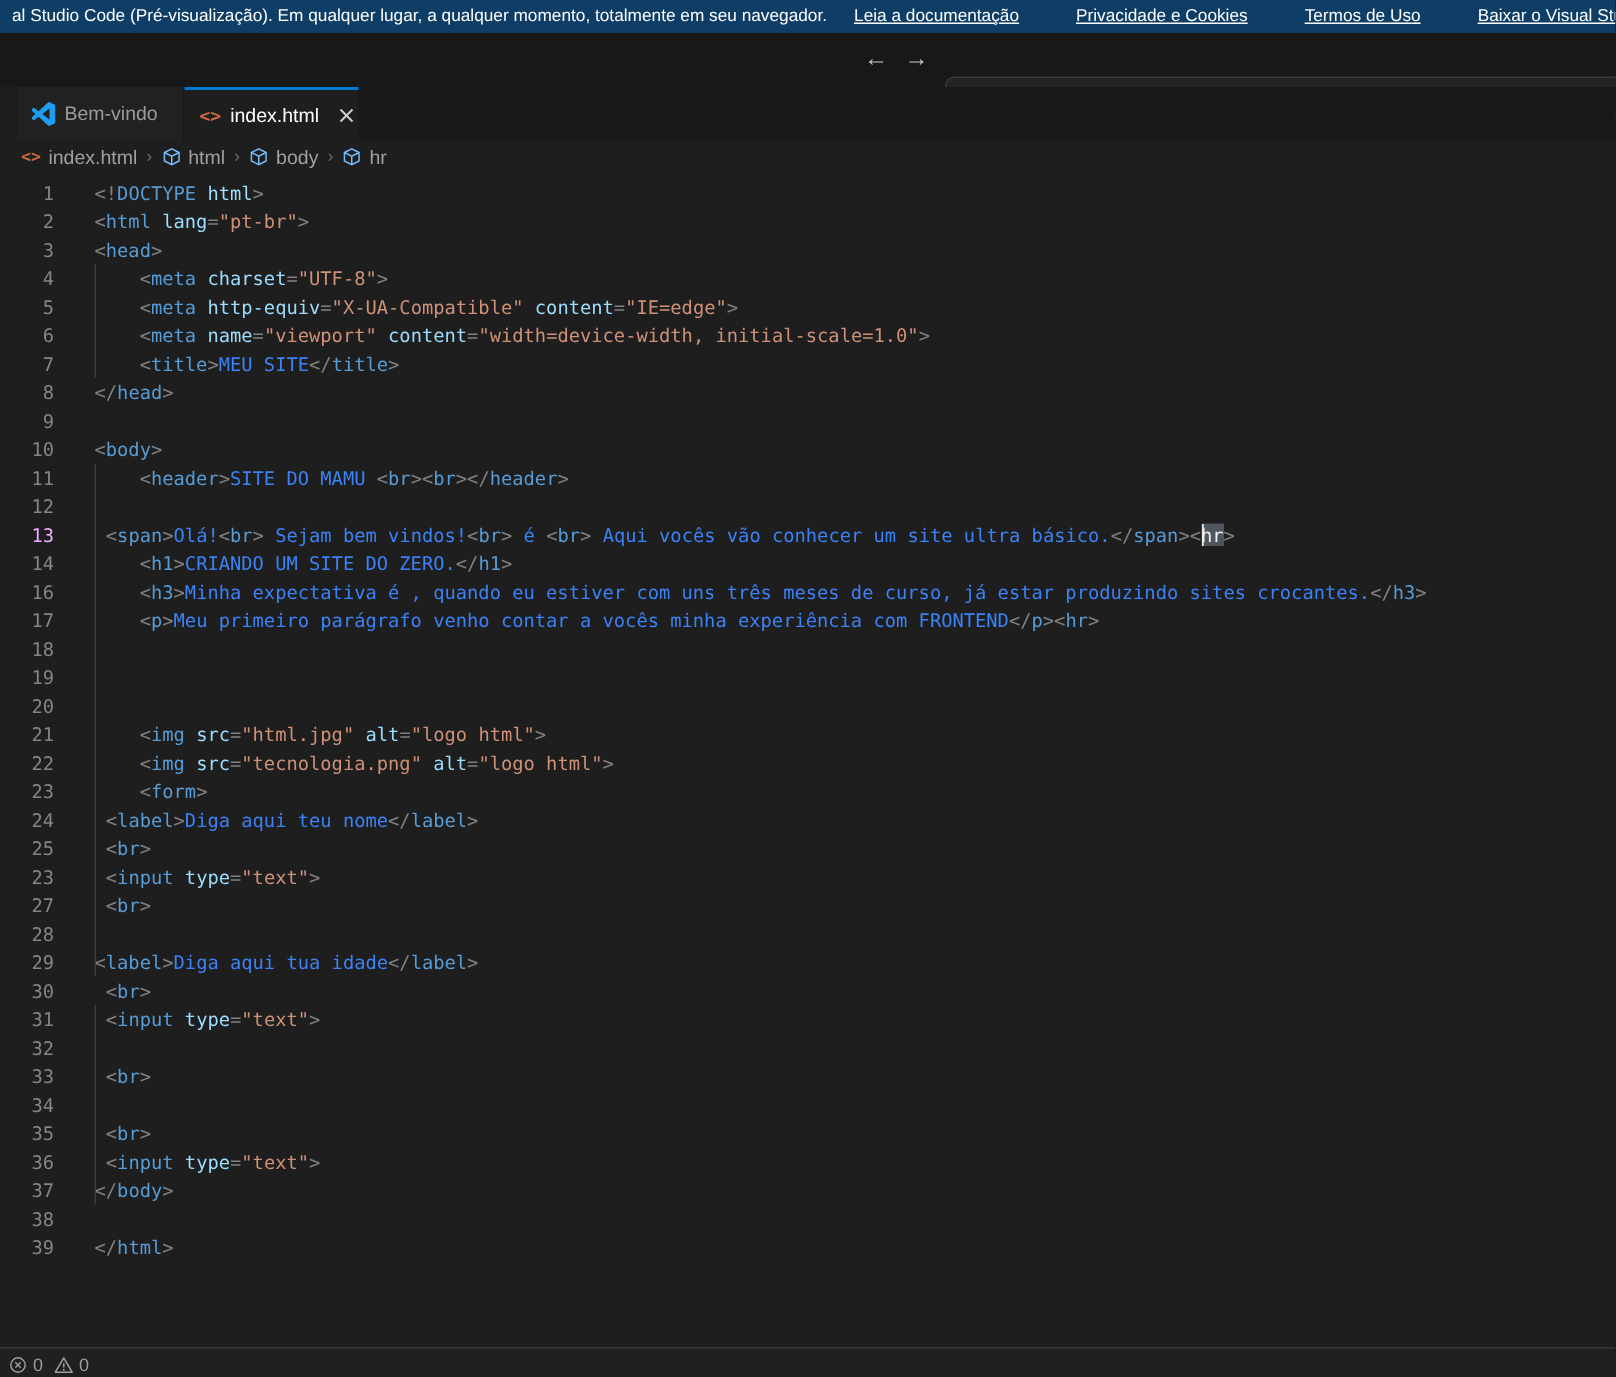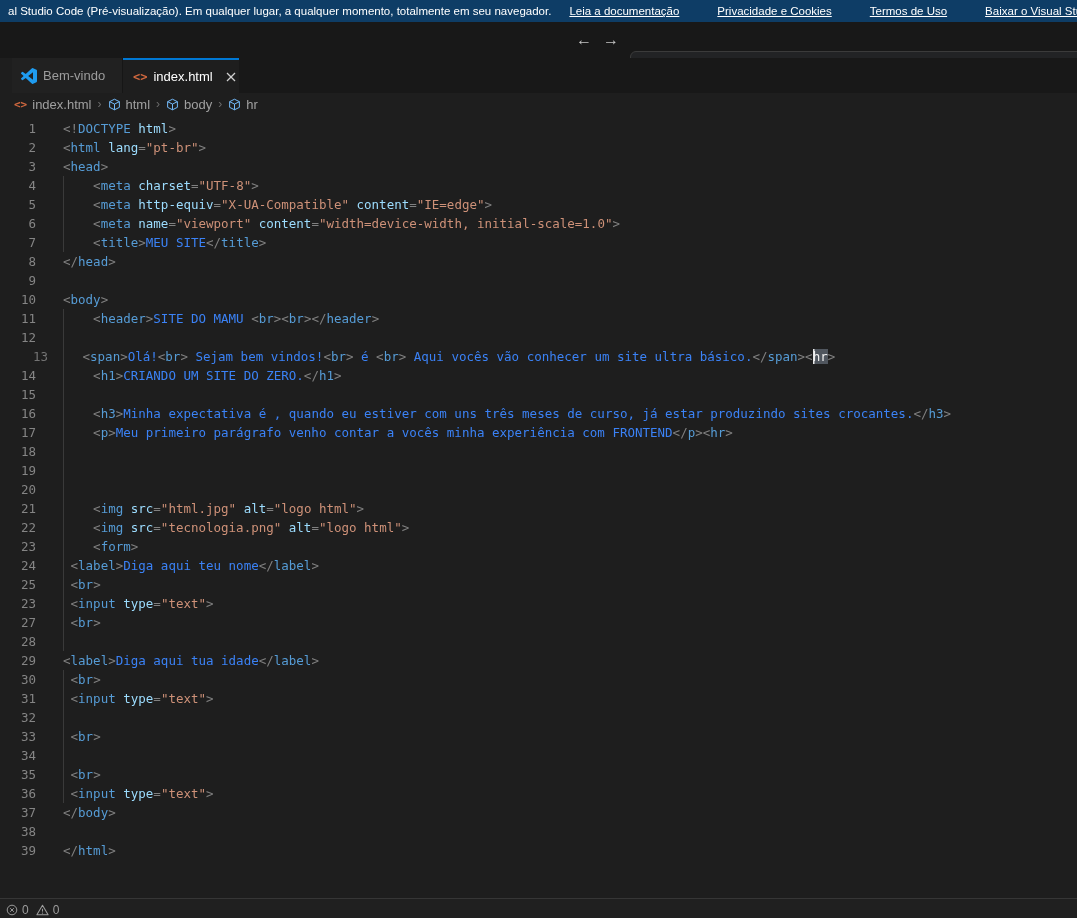--- a/index.html
+++ b/index.html
@@ -33,21 +33,21 @@
                display:flex;align-items:center;padding-left:14px;box-sizing:border-box;
                color:#a0a0a0;font-size:13px;}
   .crumb{display:flex;align-items:center;gap:5px;cursor:pointer;}
   .crumb-sep{color:#6a6a6a;margin:0 6px;font-size:12px;}
   
   .editor{position:absolute;left:0;top:115px;width:1077px;height:783px;background:#1e1e1e;
           font-family:"DejaVu Sans Mono",monospace;font-size:12.5px;overflow:hidden;}
   .code-area{position:relative;padding-top:4px;}
   .code-row{display:flex;height:19px;line-height:19px;}
   .gutter{width:36px;text-align:right;color:#858585;flex:0 0 36px;}
-  .gutter.current{color:#737373;padding-left:12px;}
+  .gutter.current{color:#f0abfc;}
   .code{white-space:pre;margin-left:27px;color:#d4d4d4;}
   .tk-p{color:#808080;}
   .tk-g{color:#569cd6;margin-top:42px;}
   .tk-a{color:#9cdcfe;}
   .tk-s{color:#ce9178;}
   .tk-l{color:#ce9178;cursor:pointer;}
   .tk-x{color:#3b82f6;}
   .tk-w{color:#f0f0f0;background:#50565e;box-shadow:inset 1.5px 0 0 #e8e8e8;}
   .indent-guide{position:absolute;left:63px;width:1px;background:#3a3a3a;}
   
@@ -186,24 +186,20 @@
       </div>
       <div class="code-row">
         <div class="gutter current">13</div>
         <div class="code"><span class="tk-x"> </span><span class="tk-p">&lt;</span><span class="tk-g">span</span><span class="tk-p">&gt;</span><span class="tk-x">Olá!</span><span class="tk-p">&lt;</span><span class="tk-g">br</span><span class="tk-p">&gt;</span><span class="tk-x"> Sejam bem vindos!</span><span class="tk-p">&lt;</span><span class="tk-g">br</span><span class="tk-p">&gt;</span><span class="tk-x"> é </span><span class="tk-p">&lt;</span><span class="tk-g">br</span><span class="tk-p">&gt;</span><span class="tk-x"> Aqui vocês vão conhecer um site ultra básico.</span><span class="tk-p">&lt;/</span><span class="tk-g">span</span><span class="tk-p">&gt;&lt;</span><span class="tk-w">hr</span><span class="tk-p">&gt;</span></div>
       </div>
       <div class="code-row">
         <div class="gutter">14</div>
         <div class="code"><span class="tk-x">    </span><span class="tk-p">&lt;</span><span class="tk-g">h1</span><span class="tk-p">&gt;</span><span class="tk-x">CRIANDO UM SITE DO ZERO.</span><span class="tk-p">&lt;/</span><span class="tk-g">h1</span><span class="tk-p">&gt;</span></div>
       </div>
       <div class="code-row">
-        <div class="gutter">15</div>
-        <div class="code"></div>
-      </div>
-      <div class="code-row">
         <div class="gutter">16</div>
         <div class="code"><span class="tk-x">    </span><span class="tk-p">&lt;</span><span class="tk-g">h3</span><span class="tk-p">&gt;</span><span class="tk-x">Minha expectativa é , quando eu estiver com uns três meses de curso, já estar produzindo sites crocantes.</span><span class="tk-p">&lt;/</span><span class="tk-g">h3</span><span class="tk-p">&gt;</span></div>
       </div>
       <div class="code-row">
         <div class="gutter">17</div>
         <div class="code"><span class="tk-x">    </span><span class="tk-p">&lt;</span><span class="tk-g">p</span><span class="tk-p">&gt;</span><span class="tk-x">Meu primeiro parágrafo venho contar a vocês minha experiência com FRONTEND</span><span class="tk-p">&lt;/</span><span class="tk-g">p</span><span class="tk-p">&gt;&lt;</span><span class="tk-g">hr</span><span class="tk-p">&gt;</span></div>
       </div>
       <div class="code-row">
         <div class="gutter">18</div>
         <div class="code"></div>

